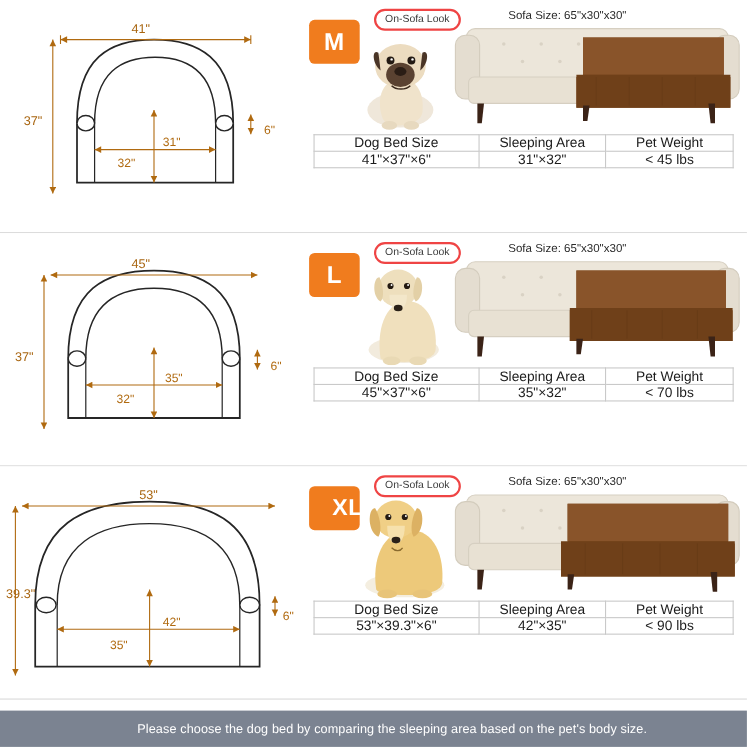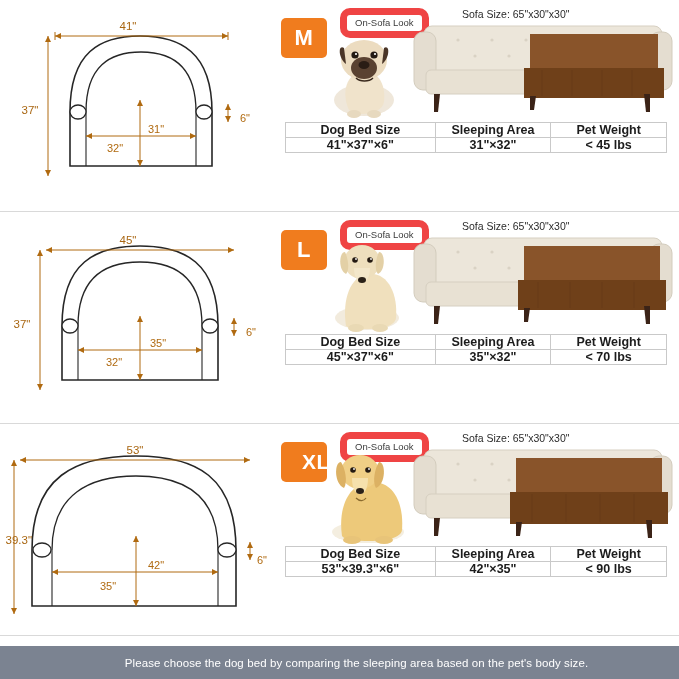--- a/index.html
+++ b/index.html
@@ -51,21 +51,21 @@
     display: flex;
     align-items: center;
     justify-content: center;
     letter-spacing: 0.5px;
   }
   .size-badge.xl { font-size: 21px; padding-left: 24px; }
 
   .on-sofa {
     position: absolute;
     left: 68px; top: 8px;
-    border: 7px solid #ef4444;
+    border: 2px solid #ef4444;
     border-radius: 10px;
     background: #fff;
     color: #3b3b3b;
     font-size: 9.5px;
     padding: 2px 8px 3px 8px;
     white-space: nowrap;
   }
 
   .sofa-label {
     position: absolute;
@@ -92,21 +92,21 @@
     left: 13px; top: 122px;
     width: 382px;
     border-collapse: collapse;
     background: #fff;
   }
   table.spec td, table.spec th {
     border: 1px solid #c9c9c9;
     text-align: center;
     font-size: 12.5px;
     color: #1c1c1c;
-    font-weight: bold;
+    font-weight: normal;
     height: 14px;
     padding: 0;
   }
   table.spec th { font-size: 12.5px; }
   table.spec col.c1 { width: 150px; }
   table.spec col.c2 { width: 116px; }
   table.spec col.c3 { width: 116px; }
 
   
   .footer {

